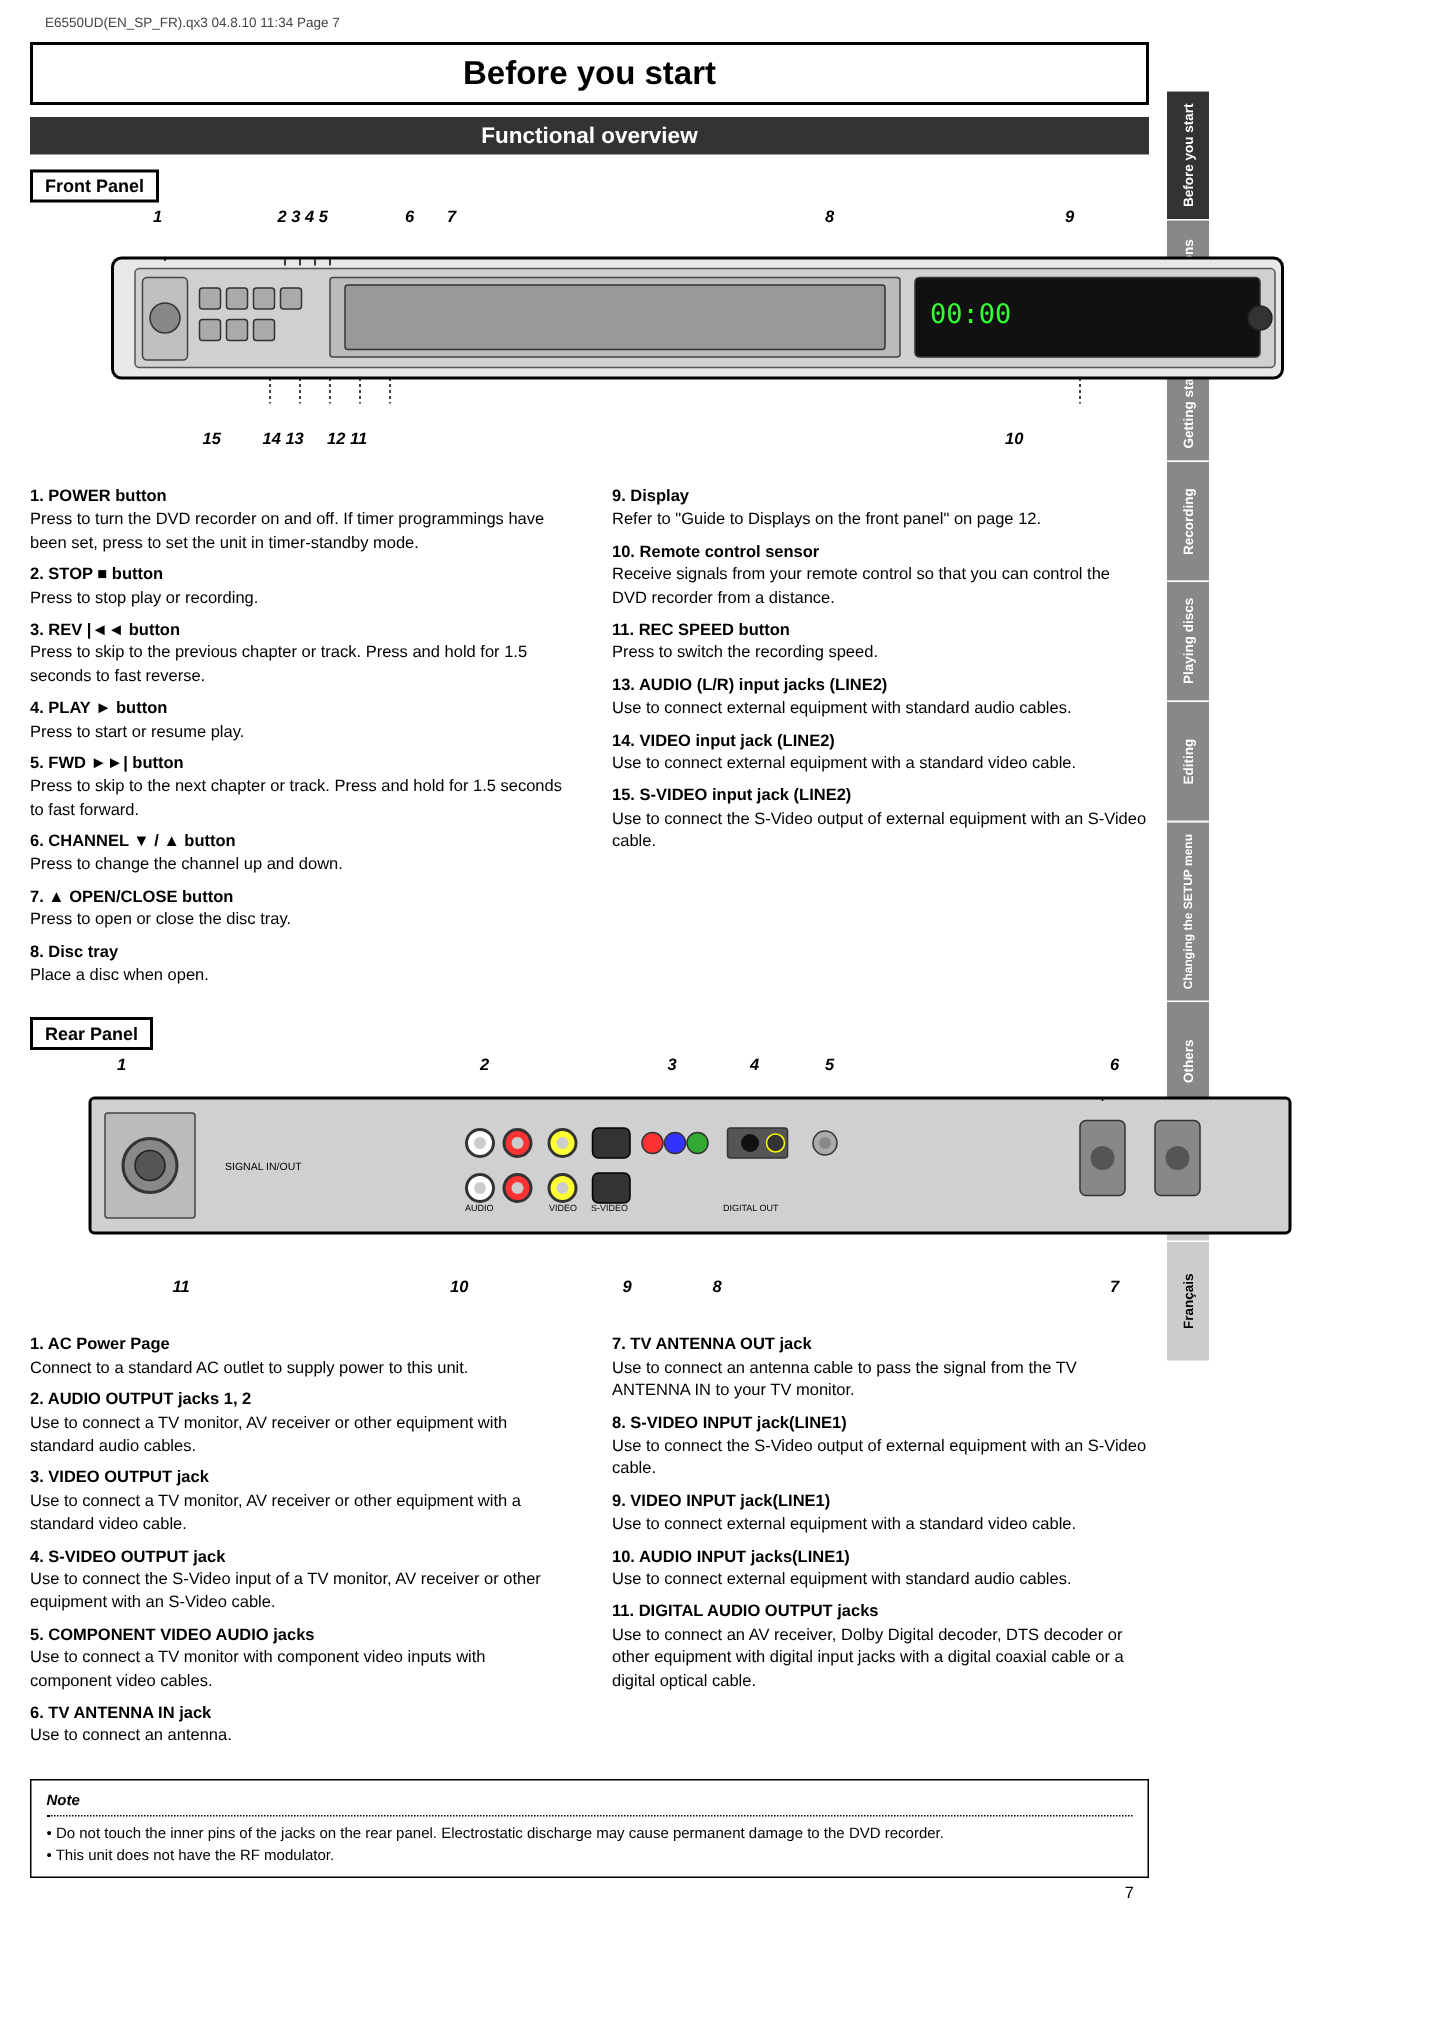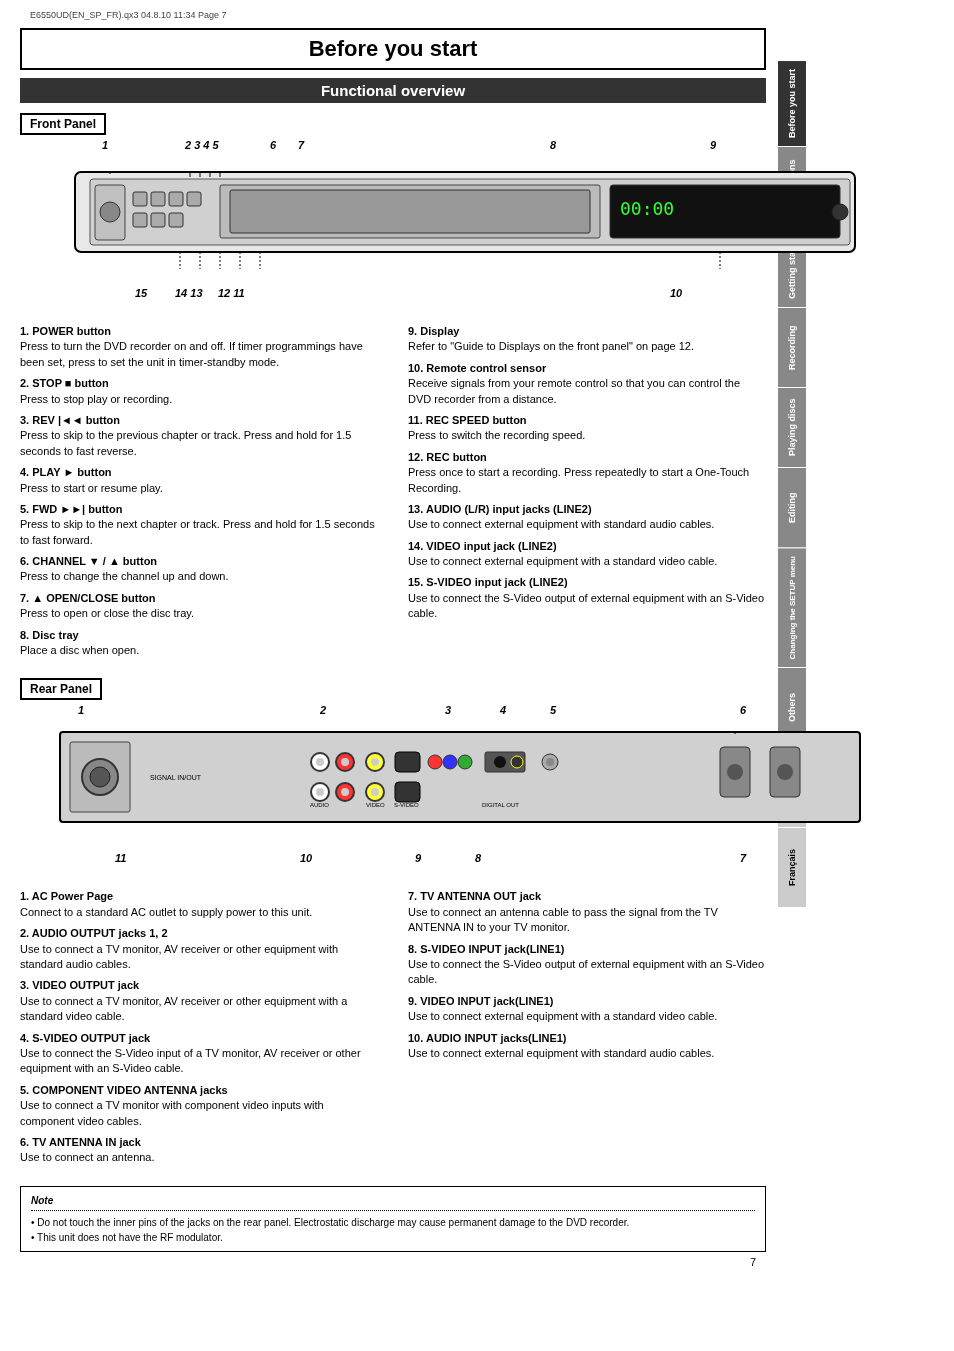--- a/index.html
+++ b/index.html
@@ -287,24 +287,20 @@
         </div>
         <div class="desc-item">
           <span class="num-label">10. </span><span class="item-title">Remote control sensor</span><br>
           <span class="item-body">Receive signals from your remote control so that you can control the DVD recorder from a distance.</span>
         </div>
         <div class="desc-item">
           <span class="num-label">11. </span><span class="item-title">REC SPEED button</span><br>
           <span class="item-body">Press to switch the recording speed.</span>
         </div>
         <div class="desc-item">
-          <span class="num-label">12. </span><span class="item-title">REC button</span><br>
-          <span class="item-body">Press once to start a recording. Press repeatedly to start a One-Touch Recording.</span>
-        </div>
-        <div class="desc-item">
           <span class="num-label">13. </span><span class="item-title">AUDIO (L/R) input jacks (LINE2)</span><br>
           <span class="item-body">Use to connect external equipment with standard audio cables.</span>
         </div>
         <div class="desc-item">
           <span class="num-label">14. </span><span class="item-title">VIDEO input jack (LINE2)</span><br>
           <span class="item-body">Use to connect external equipment with a standard video cable.</span>
         </div>
         <div class="desc-item">
           <span class="num-label">15. </span><span class="item-title">S-VIDEO input jack (LINE2)</span><br>
           <span class="item-body">Use to connect the S-Video output of external equipment with an S-Video cable.</span>
@@ -405,21 +401,21 @@
         </div>
         <div class="desc-item">
           <span class="num-label">3. </span><span class="item-title">VIDEO OUTPUT jack</span><br>
           <span class="item-body">Use to connect a TV monitor, AV receiver or other equipment with a standard video cable.</span>
         </div>
         <div class="desc-item">
           <span class="num-label">4. </span><span class="item-title">S-VIDEO OUTPUT jack</span><br>
           <span class="item-body">Use to connect the S-Video input of a TV monitor, AV receiver or other equipment with an S-Video cable.</span>
         </div>
         <div class="desc-item">
-          <span class="num-label">5. </span><span class="item-title">COMPONENT VIDEO ANTENNA jacks</span><br>
+          <span class="num-label">5. </span><span class="item-title">COMPONENT VIDEO AUDIO jacks</span><br>
           <span class="item-body">Use to connect a TV monitor with component video inputs with component video cables.</span>
         </div>
         <div class="desc-item">
           <span class="num-label">6. </span><span class="item-title">TV ANTENNA IN jack</span><br>
           <span class="item-body">Use to connect an antenna.</span>
         </div>
       </div>
       <div style="flex:1;">
         <div class="desc-item">
           <span class="num-label">7. </span><span class="item-title">TV ANTENNA OUT jack</span><br>
@@ -429,20 +425,24 @@
           <span class="num-label">8. </span><span class="item-title">S-VIDEO INPUT jack(LINE1)</span><br>
           <span class="item-body">Use to connect the S-Video output of external equipment with an S-Video cable.</span>
         </div>
         <div class="desc-item">
           <span class="num-label">9. </span><span class="item-title">VIDEO INPUT jack(LINE1)</span><br>
           <span class="item-body">Use to connect external equipment with a standard video cable.</span>
         </div>
         <div class="desc-item">
           <span class="num-label">10. </span><span class="item-title">AUDIO INPUT jacks(LINE1)</span><br>
           <span class="item-body">Use to connect external equipment with standard audio cables.</span>
+        </div>
+        <div class="desc-item">
+          <span class="num-label">11. </span><span class="item-title">DIGITAL AUDIO OUTPUT jacks</span><br>
+          <span class="item-body">Use to connect an AV receiver, Dolby Digital decoder, DTS decoder or other equipment with digital input jacks with a digital coaxial cable or a digital optical cable.</span>
         </div>
       </div>
     </div>
 
     <div class="note-box">
       <span class="note-title">Note</span>
       <div class="note-dots"></div>
       <div>• <span>Do not touch the inner pins of the jacks on the rear panel. Electrostatic discharge may cause permanent damage to the DVD recorder.</span></div>
       <div>• <span>This unit does not have the RF modulator.</span></div>
     </div>

